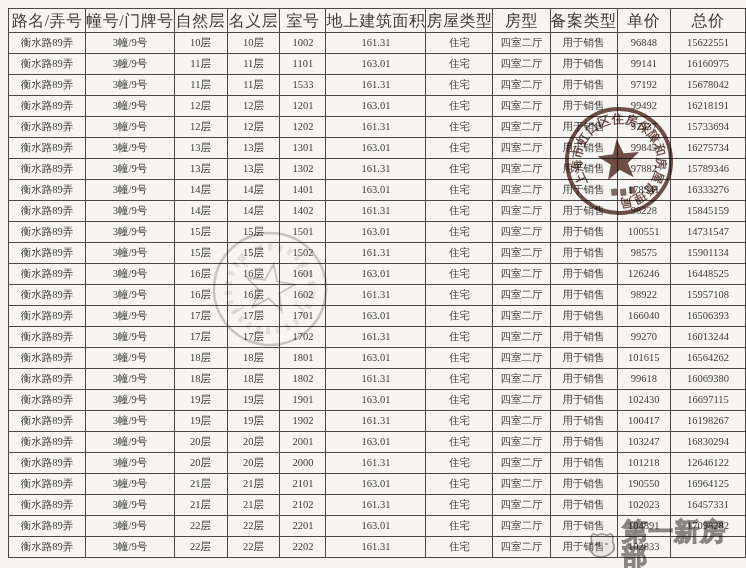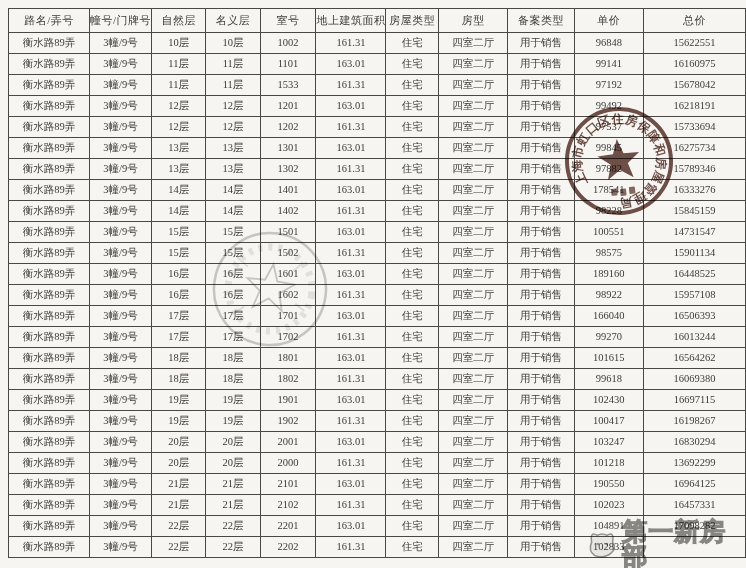--- a/index.html
+++ b/index.html
@@ -14,21 +14,21 @@
     border-collapse:collapse;position:absolute;left:8px;top:8px;
     table-layout:fixed;background:transparent;
   }
   .price-table th,.price-table td{
     border:1px solid #4a4744;
     font-size:10.5px;line-height:1;
     text-align:center;vertical-align:middle;
     padding:0;white-space:nowrap;overflow:hidden;
     font-weight:normal;color:#3c3b38;
   }
-  .price-table th{height:23px;font-size:11px;letter-spacing:.5px;}
+  .price-table th{height:23px;font-size:16px;letter-spacing:.5px;}
   .price-table td{height:20px;}
   .overlay{position:absolute;pointer-events:none;}
   #red-seal{left:558px;top:100px;mix-blend-mode:multiply;opacity:.88;}
   #faint-seal{left:203px;top:222px;mix-blend-mode:multiply;opacity:.55;}
   .watermark{
     position:absolute;left:585px;top:519px;display:flex;align-items:center;
     z-index:5;mix-blend-mode:multiply;
   }
   .watermark .wm-text{
     font-family:"Liberation Sans","DejaVu Sans",sans-serif;
@@ -220,21 +220,21 @@
         <tr>
           <td>衡水路89弄</td>
           <td>3幢/9号</td>
           <td>16层</td>
           <td>16层</td>
           <td>1601</td>
           <td>163.01</td>
           <td>住宅</td>
           <td>四室二厅</td>
           <td>用于销售</td>
-          <td>189160</td>
+          <td>126246</td>
           <td>16448525</td>
         </tr>
         <tr>
           <td>衡水路89弄</td>
           <td>3幢/9号</td>
           <td>16层</td>
           <td>16层</td>
           <td>1602</td>
           <td>161.31</td>
           <td>住宅</td>
@@ -338,21 +338,21 @@
           <td>衡水路89弄</td>
           <td>3幢/9号</td>
           <td>20层</td>
           <td>20层</td>
           <td>2000</td>
           <td>161.31</td>
           <td>住宅</td>
           <td>四室二厅</td>
           <td>用于销售</td>
           <td>101218</td>
-          <td>13692299</td>
+          <td>12646122</td>
         </tr>
         <tr>
           <td>衡水路89弄</td>
           <td>3幢/9号</td>
           <td>21层</td>
           <td>21层</td>
           <td>2101</td>
           <td>163.01</td>
           <td>住宅</td>
           <td>四室二厅</td>

